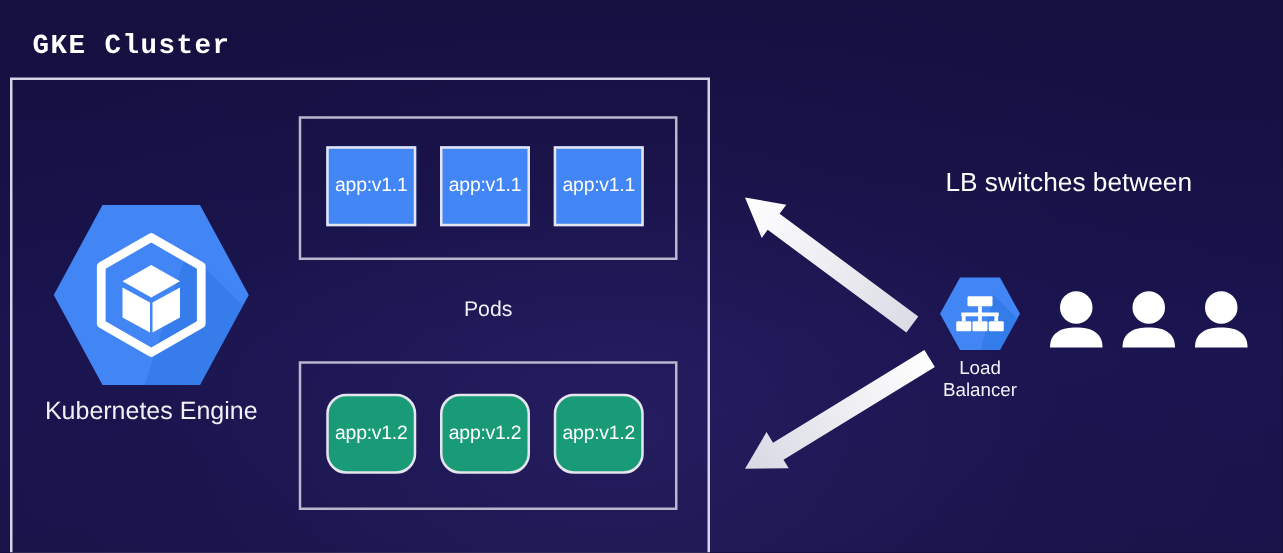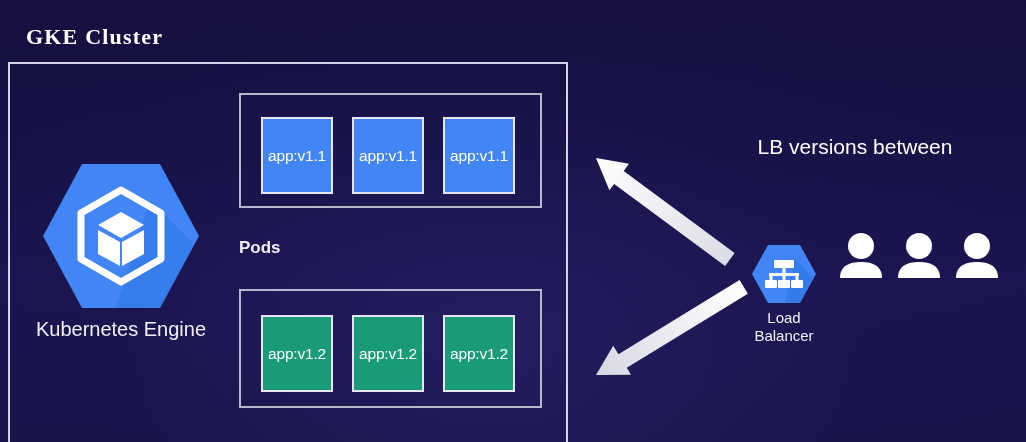--- a/index.html
+++ b/index.html
@@ -18,21 +18,21 @@
       linear-gradient(180deg, #15103f 0%, #171248 40%, #1a1450 62%, #181449 100%);
     font-family: "Liberation Sans", sans-serif;
     -webkit-font-smoothing: antialiased;
   }
 
   
   .title {
     position: absolute;
     left: 26px;
     top: 24px;
-    font-family: Liberation Serif, serif;
+    font-family: Liberation Mono, monospace;
     font-size: 22px;
     font-weight: 700;
     letter-spacing: 1.2px;
     color: #ffffff;
   }
 
   
   .cluster-box {
     position: absolute;
     left: 8px;
@@ -50,61 +50,60 @@
     box-sizing: border-box;
   }
   .pods-box.top    { left: 239px; top: 93px;  width: 303px; height: 115px; }
   .pods-box.bottom { left: 239px; top: 289px; width: 303px; height: 119px; }
 
   .pods-label {
     position: absolute;
     left: 239px;
     top: 238px;
     width: 303px;
-    text-align: left;
+    text-align: center;
     font-size: 17px;
     color: #efeef6;
-    font-weight: bold;
   }
 
   .pod {
     position: absolute;
     width: 72px;
-    height: 77px;
+    height: 64px;
     border: 2px solid #e6e5ef;
     box-sizing: border-box;
     display: flex;
     align-items: center;
     justify-content: center;
     font-size: 15.5px;
     color: #ffffff;
     letter-spacing: -0.2px;
   }
   .pod.v11 { background: #4285f4; }
   .pod.v12 { background: #1a9b78; }
 
   .pod.r1 { top: 117px; }
-  .pod.r2 { top: 315px; }
+  .pod.r2 { top: 315px; border-radius: 16px; }
   .pod.c1 { left: 261px; }
   .pod.c2 { left: 352px; }
   .pod.c3 { left: 443px; }
 
   
   .hex-wrap { position: absolute; }
   .hex-wrap svg { display: block; }
   .icon-caption {
     text-align: center;
     color: #f1f0f7;
     line-height: 1.18;
   }
 
   #gke-icon { left: 32px; top: 160px; }
   #gke-icon .icon-caption { font-size: 20px; margin-top: 6px; width: 178px; }
 
-  #lb-icon { left: 748px; top: 243px; }
+  #lb-icon { left: 748px; top: 220px; }
   #lb-icon .icon-caption { font-size: 15px; margin-top: 4px; width: 72px; }
 
   
   .users {
     position: absolute;
     left: 838px;
     top: 232px;
     display: flex;
     gap: 12px;
   }
@@ -214,21 +213,21 @@
       <circle cx="23" cy="14" r="13" fill="#ffffff"></circle>
       <path d="M 2 46 C 2 34 11 30 23 30 C 35 30 44 34 44 46 Z" fill="#ffffff"></path>
     </svg>
     <svg width="46" height="48" viewBox="0 0 46 48">
       <circle cx="23" cy="14" r="13" fill="#ffffff"></circle>
       <path d="M 2 46 C 2 34 11 30 23 30 C 35 30 44 34 44 46 Z" fill="#ffffff"></path>
     </svg>
   </div>
 
   <div class="callout">
-    <div>LB versions between</div>
+    <div>LB switches between</div>
   </div>
 
   <svg class="arrows" viewBox="0 0 1026 442">
     <defs>
       <linearGradient id="arrGradA" x1="0" y1="0" x2="1" y2="0">
         <stop offset="0" stop-color="#ffffff"></stop>
         <stop offset="1" stop-color="#dcdce6"></stop>
       </linearGradient>
       <linearGradient id="arrGradB" x1="1" y1="0" x2="0" y2="0">
         <stop offset="0" stop-color="#ffffff"></stop>

